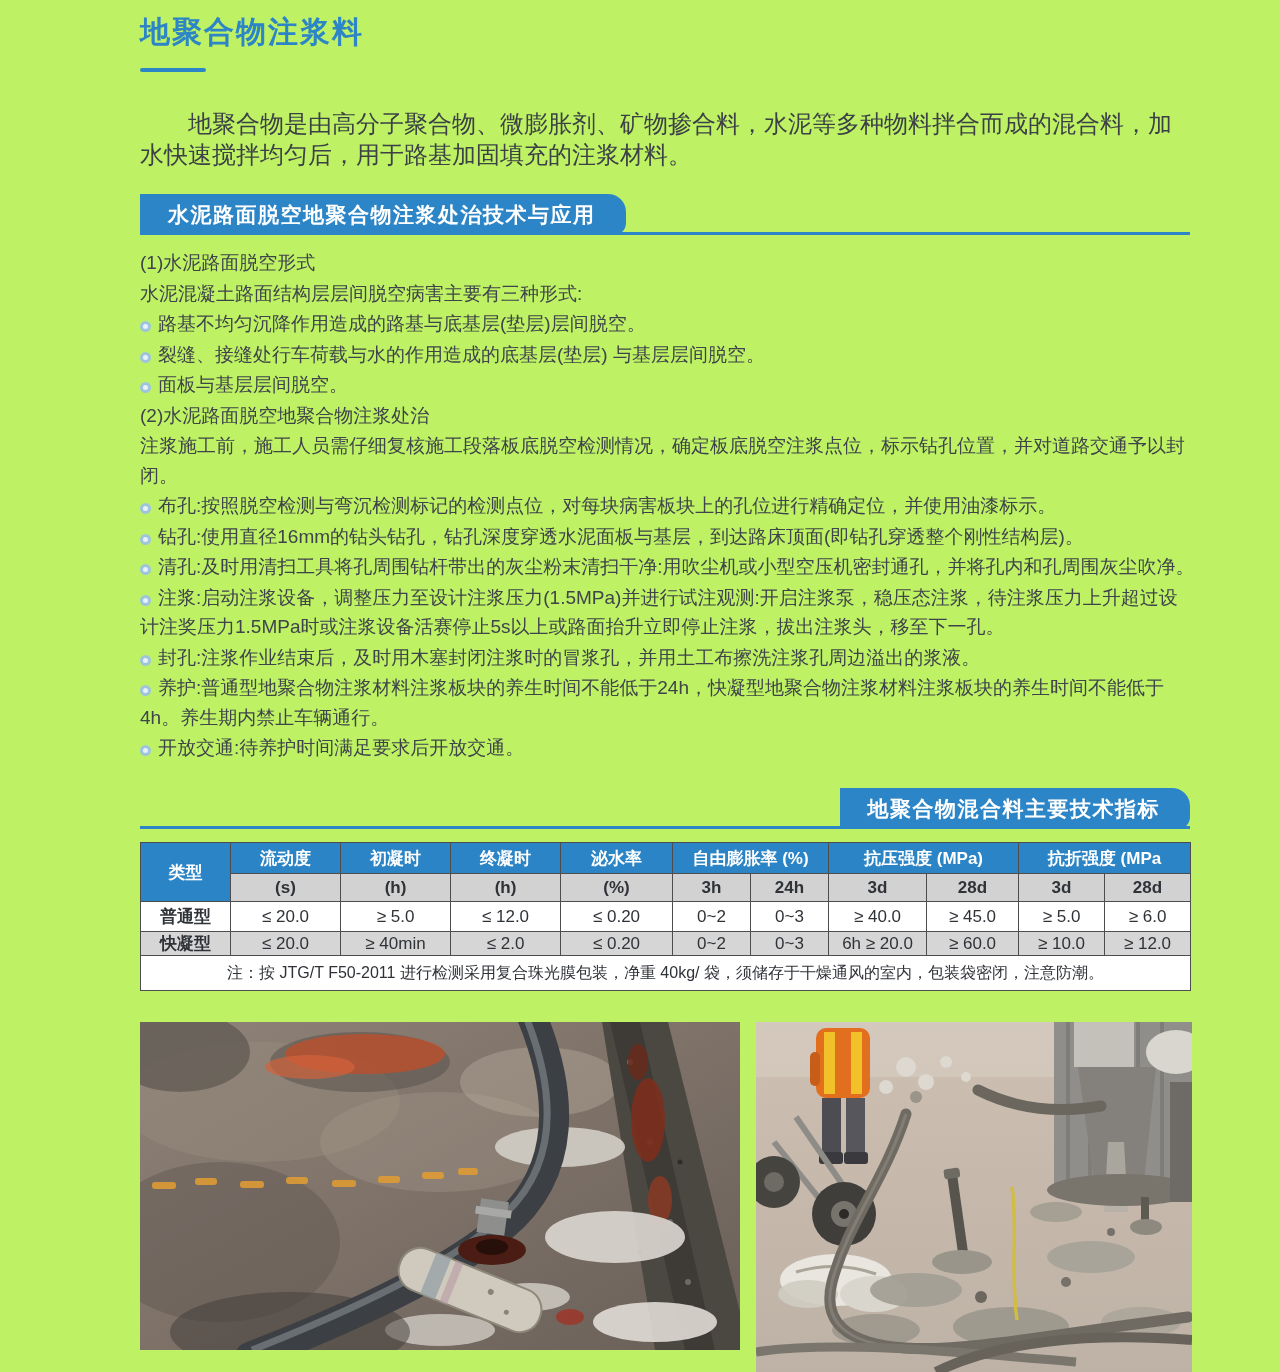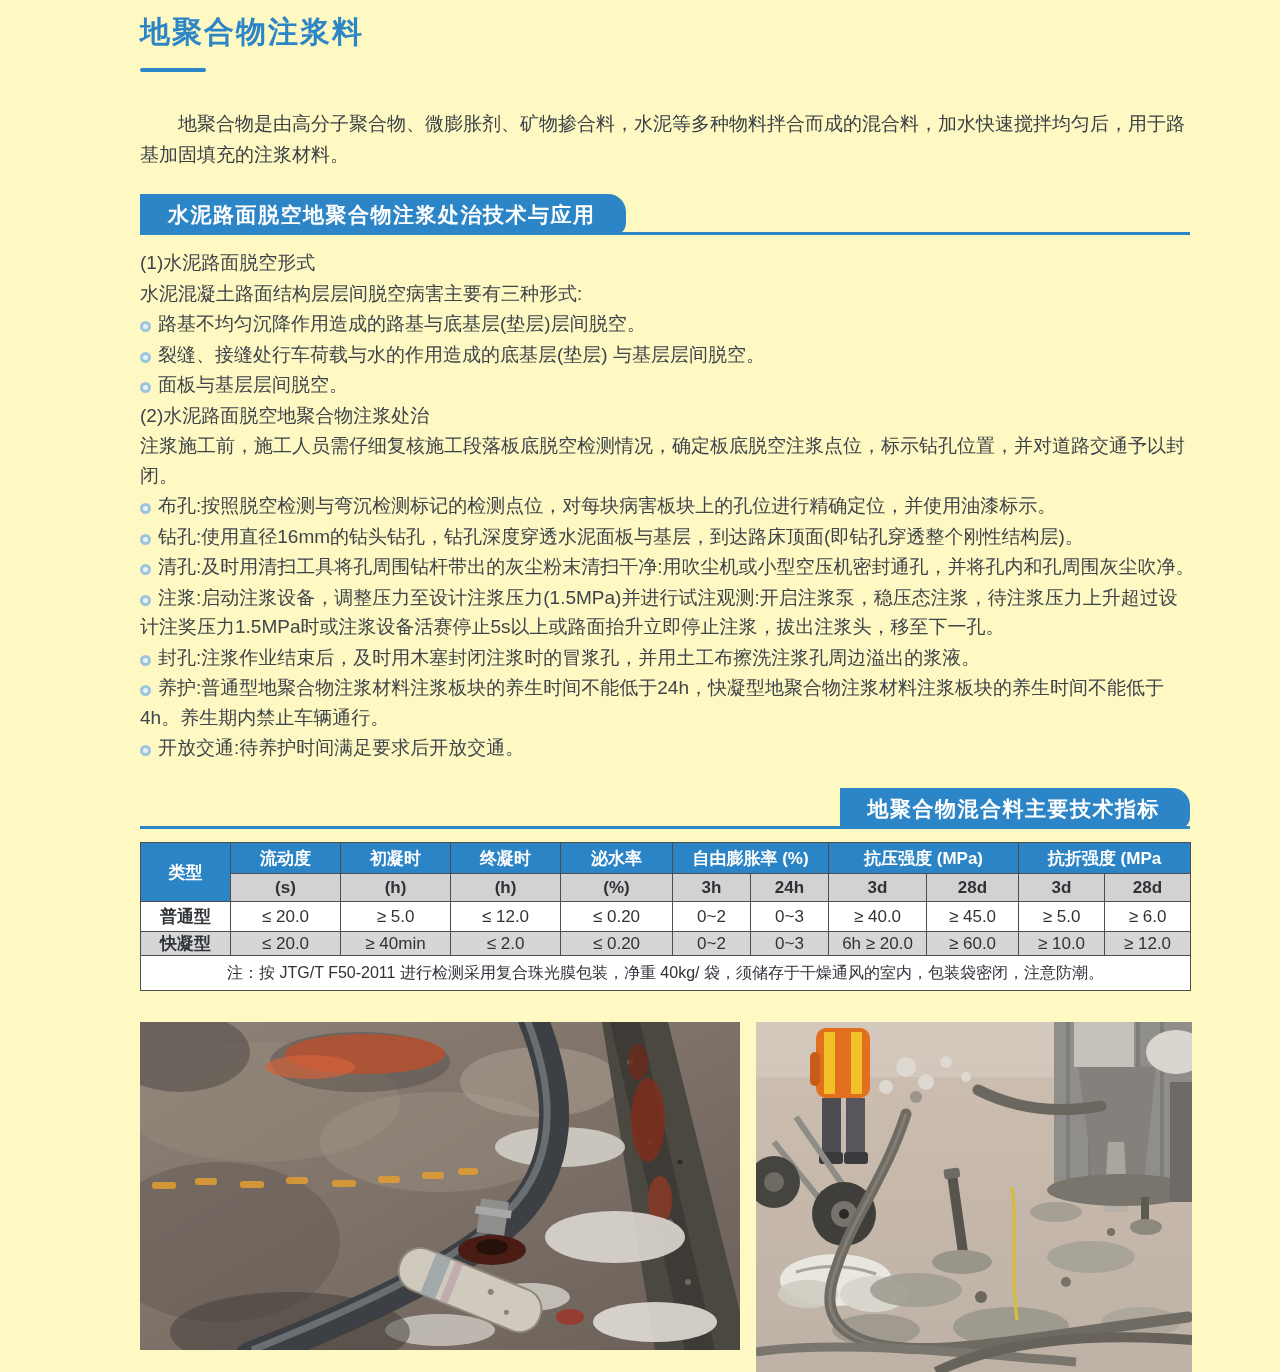--- a/index.html
+++ b/index.html
@@ -8,38 +8,38 @@
     --row-gray:#d6d6d6;
     --subheader-gray:#d2d2d2;
     --body-text:#3a4045;
     --bullet-ring-blue:#9ec5dc;
   }
   *{margin:0;padding:0;box-sizing:border-box;}
   html,body{background:#ffffff;}
   .page{
     position:relative;
     width:1280px;height:1372px;
-    background:#fef9c3;
+    background:#bef264;
     overflow:hidden;
     font-family:"Liberation Sans","DejaVu Sans",sans-serif;
     color:var(--body-text);
   }
   .page-title{
     position:absolute;left:140px;top:12px;
     font-size:30px;font-weight:bold;letter-spacing:2px;
     color:var(--accent-blue);
   }
   .title-underline{
     position:absolute;left:140px;top:68px;
     width:66px;height:4px;background:var(--accent-blue);
     border-radius:2px;
   }
   .intro{
     position:absolute;left:140px;top:108px;width:1050px;
-    font-size:19px;line-height:31px;text-indent:2em;
+    font-size:24px;line-height:31px;text-indent:2em;
     color:#3c4146;
   }
   .banner-row{
     position:absolute;left:140px;width:1050px;
     border-bottom:3px solid var(--accent-blue);
     height:41px;
   }
   .banner-row.first{top:194px;}
   .banner-row.second{top:788px;text-align:right;}
   .banner-tab{

